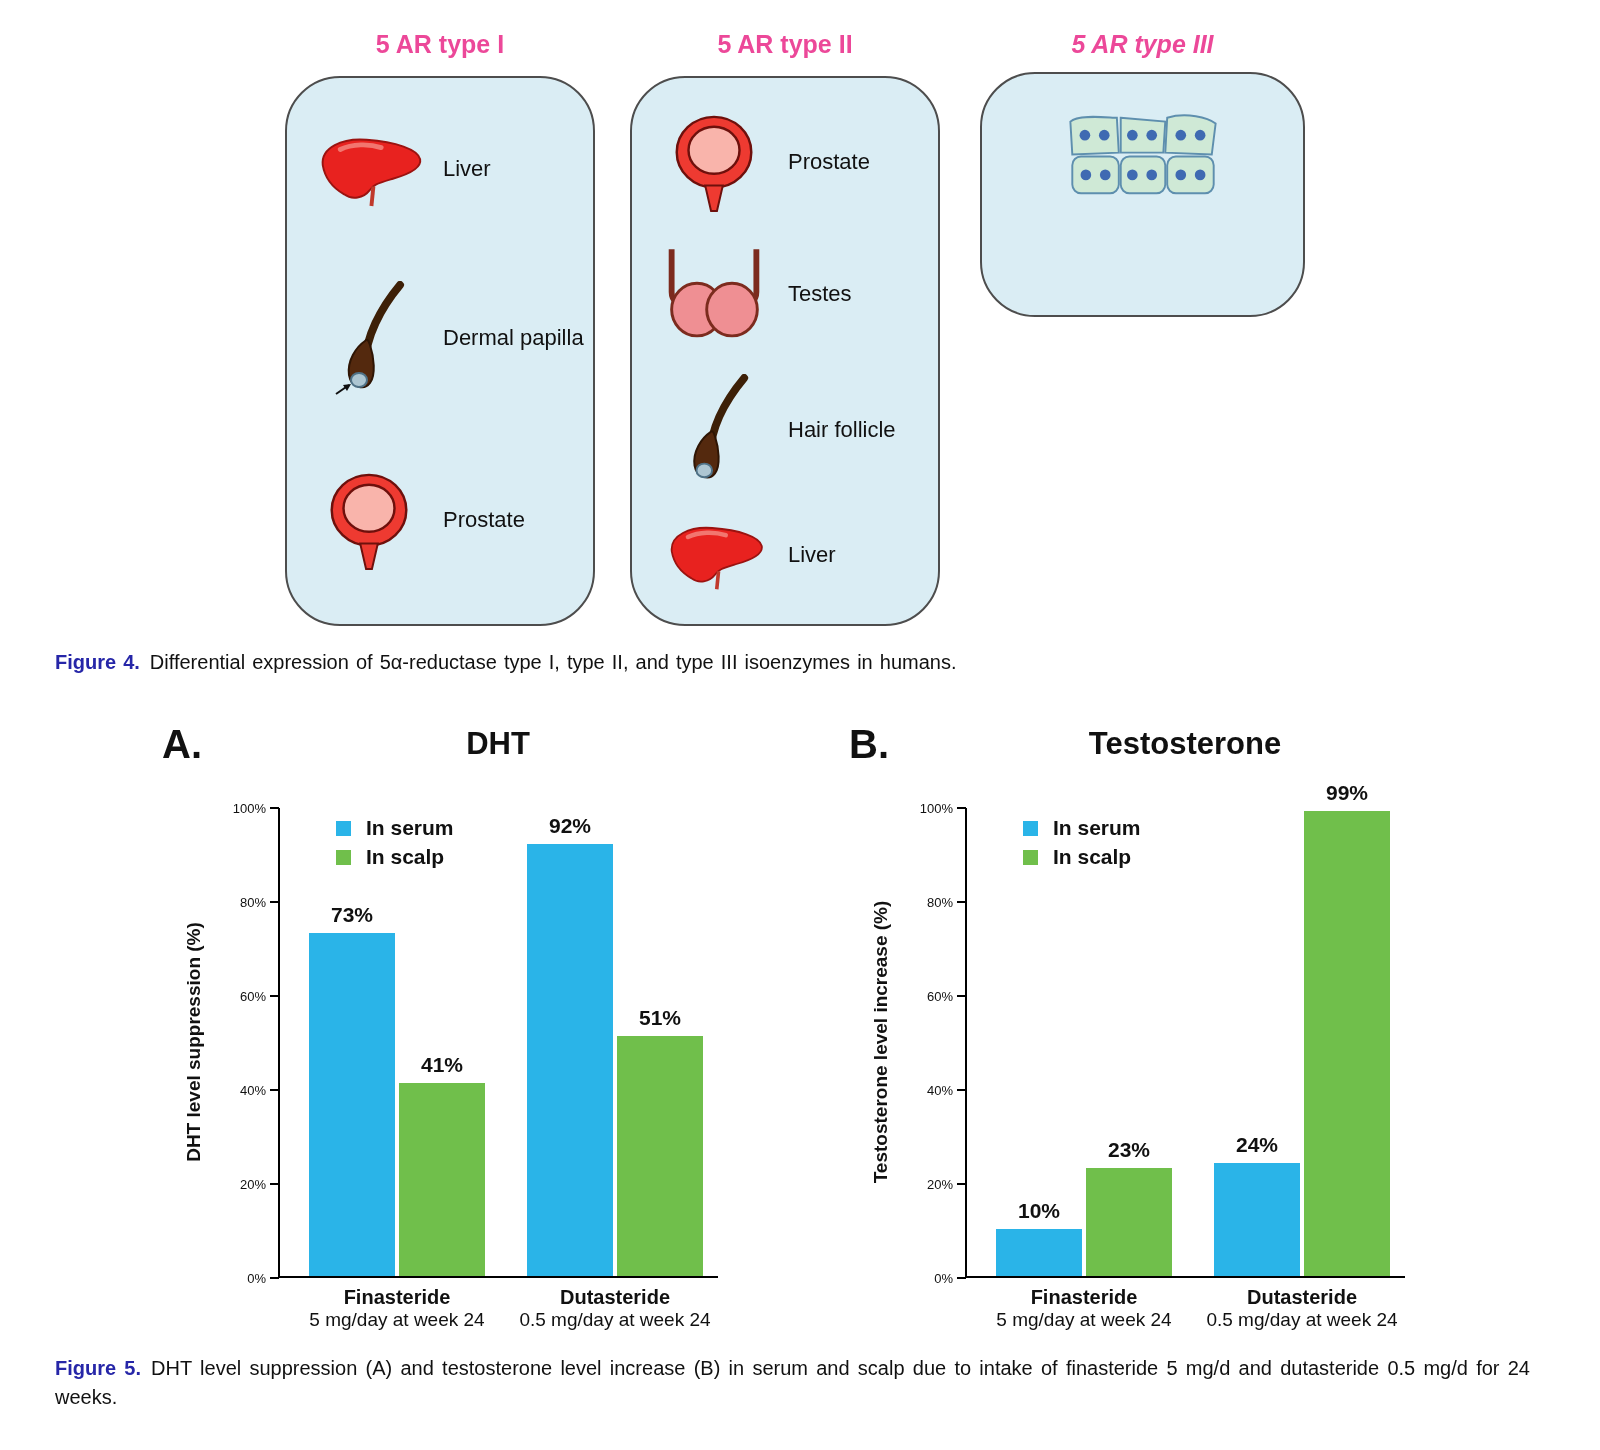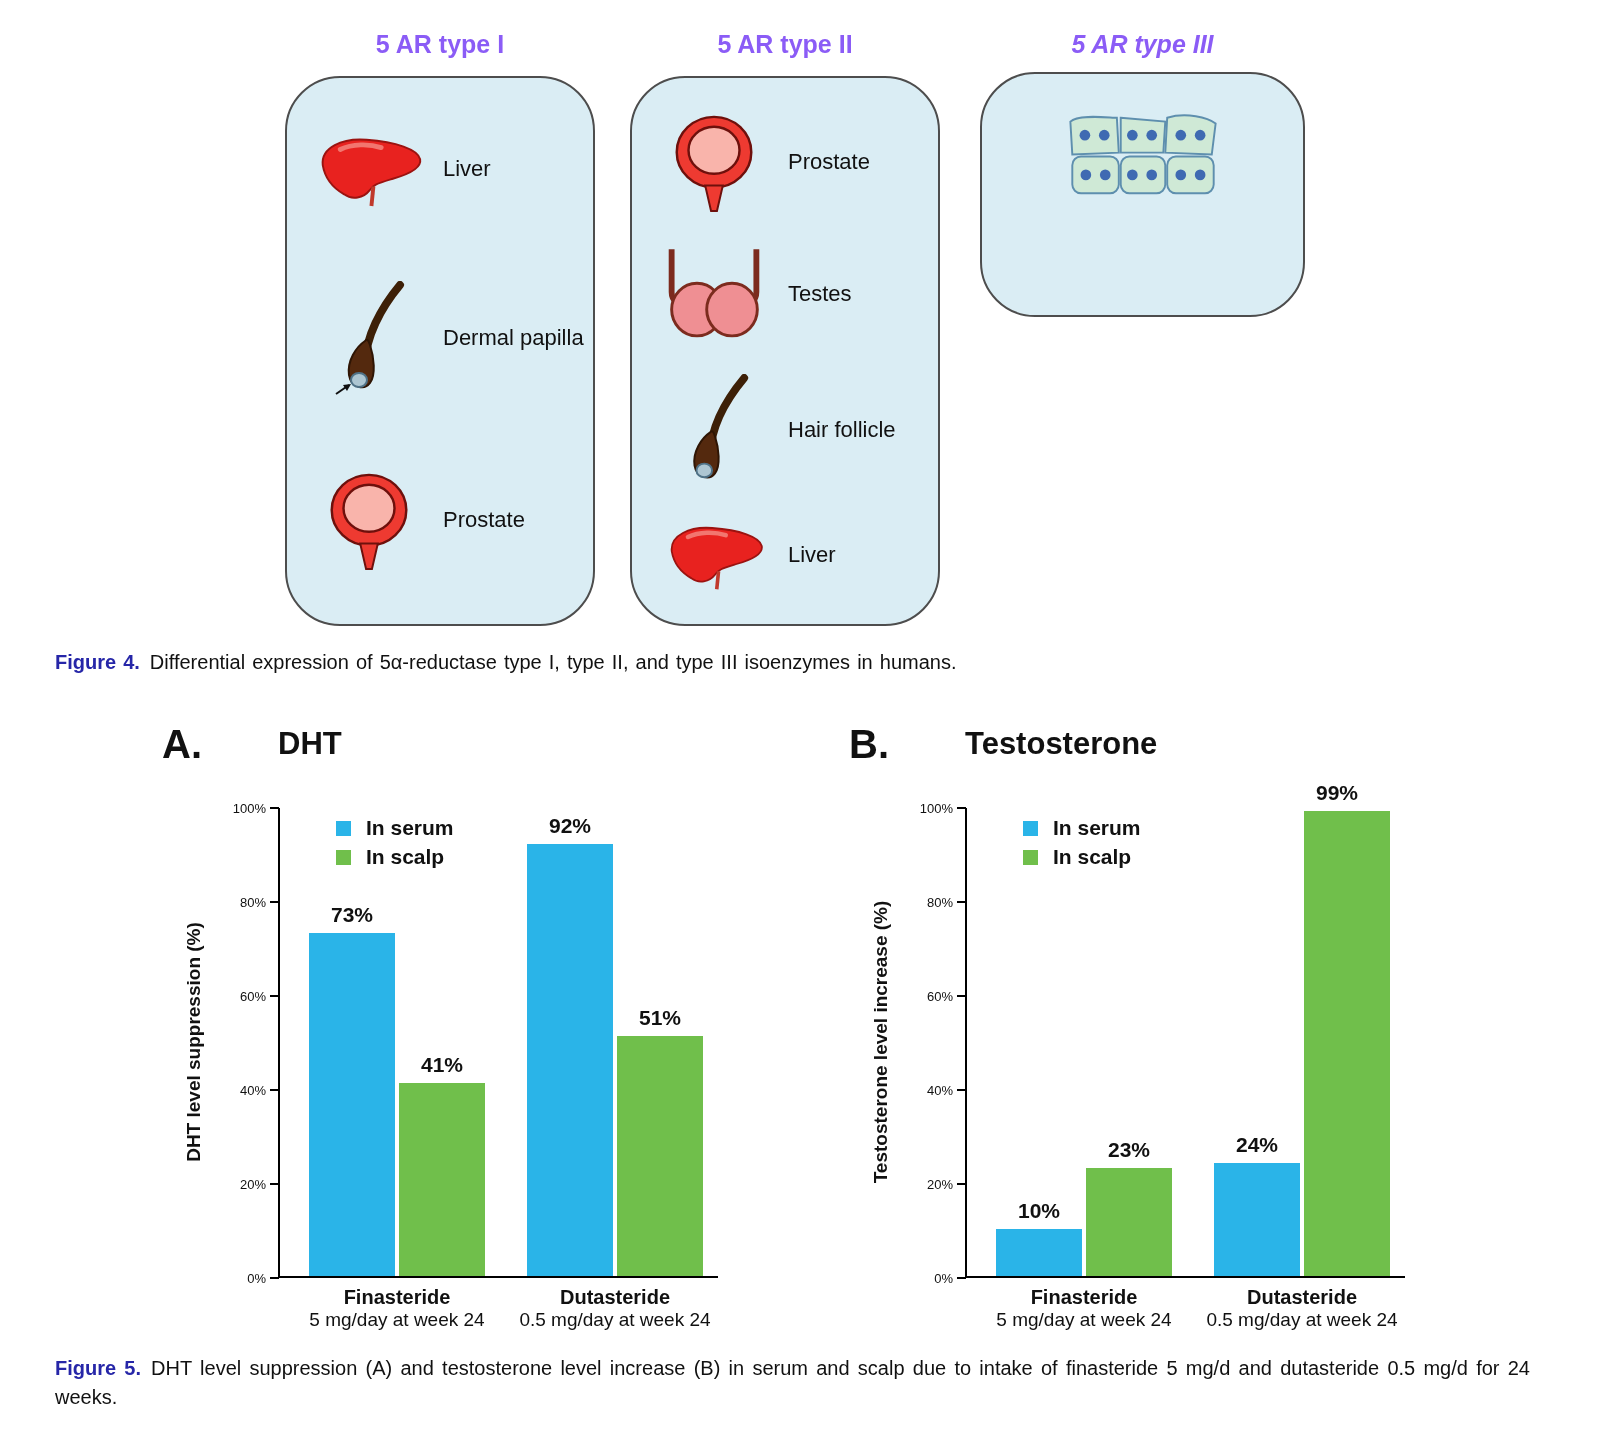--- a/index.html
+++ b/index.html
@@ -1,36 +1,36 @@
 <!DOCTYPE html>
 <html><head>
 <meta charset="utf-8">
 <style>
   * { box-sizing: border-box; }
   html,body { margin:0; padding:0; background:#ffffff; }
   .page { position:relative; width:1600px; height:1450px; background:#ffffff;
           font-family:"Liberation Sans", sans-serif; color:#111; overflow:hidden; }
 
   
-  .panel-title { position:absolute; font-size:25px; font-weight:bold; text-align:center; color:#8b5cf6; }
+  .panel-title { position:absolute; font-size:25px; font-weight:bold; text-align:center; color:#ec4899; }
   .panel-box { position:absolute; background:#daedf4; border:2px solid #4d4d4d; border-radius:55px;
                display:flex; flex-direction:column; justify-content:space-around; padding:16px 8px; }
   .organ-item { display:flex; align-items:center; }
   .organ-icon { flex:0 0 148px; display:flex; justify-content:center; align-items:center; }
   .organ-label { font-size:22px; }
   .panel-box.cells { justify-content:flex-start; align-items:center; padding-top:36px; }
   .cells-label { font-size:22px; text-align:center; margin-top:18px; width:210px; line-height:1.3; }
 
   .caption { position:absolute; font-size:20px; line-height:1.45; text-align:justify; word-spacing:1.5px; }
   .caption .cap-label { font-weight:bold; color:#2626a8; margin-right:10px; }
 
   
   .chart { position:absolute; width:600px; height:660px; }
   .panel-letter { position:absolute; left:4px; top:0px; font-size:40px; font-weight:bold; }
-  .chart-title { position:absolute; left:120px; width:440px; top:4px; font-size:31px; font-weight:bold; }
+  .chart-title { position:absolute; left:120px; width:440px; top:4px; text-align:center; font-size:31px; font-weight:bold; }
   .plot { position:absolute; left:120px; top:86px; width:440px; height:470px;
           border-left:2px solid #000; border-bottom:2px solid #000; }
   .ytick-label { position:absolute; right:calc(100% + 14px); transform:translateY(-50%); font-size:13px; white-space:nowrap; }
   .ytick-mark { position:absolute; left:-10px; width:9px; height:2px; background:#000; transform:translateY(-50%); }
   .ylabel { position:absolute; left:-86px; top:50%; transform:translate(-50%,-50%) rotate(-90deg);
             white-space:nowrap; font-size:19px; font-weight:bold; }
   .bar { position:absolute; bottom:0; }
   .bar-value { position:absolute; text-align:center; font-size:21px; font-weight:bold; }
   .xcat { position:absolute; top:calc(100% + 10px); width:230px; text-align:center; }
   .xcat-name { font-size:20px; font-weight:bold; }
@@ -239,21 +239,21 @@
           <div class="bar-value" style="left: 29px; width: 86px; bottom: 53px;">10%</div>
           <div class="bar" style="left: 119px; width: 86px; height: 108.1px; background: rgb(112, 191, 75);"></div>
           <div class="bar-value" style="left: 119px; width: 86px; bottom: 114.1px;">23%</div>
           <div class="xcat" style="left: 2px;">
             <div class="xcat-name">Finasteride</div>
             <div class="xcat-dose">5 mg/day at week 24</div>
           </div>
           <div class="bar" style="left: 247px; width: 86px; height: 112.8px; background: rgb(42, 180, 232);"></div>
           <div class="bar-value" style="left: 247px; width: 86px; bottom: 118.8px;">24%</div>
           <div class="bar" style="left: 337px; width: 86px; height: 465.3px; background: rgb(112, 191, 75);"></div>
-          <div class="bar-value" style="left: 327px; width: 86px; bottom: 471.3px;">99%</div>
+          <div class="bar-value" style="left: 337px; width: 86px; bottom: 471.3px;">99%</div>
           <div class="xcat" style="left: 220px;">
             <div class="xcat-name">Dutasteride</div>
             <div class="xcat-dose">0.5 mg/day at week 24</div>
           </div>
           <div class="legend">
             <div class="legend-row">
               <span class="swatch" style="background: rgb(42, 180, 232);"></span>
               <span class="legend-text">In serum</span>
             </div>
             <div class="legend-row">

